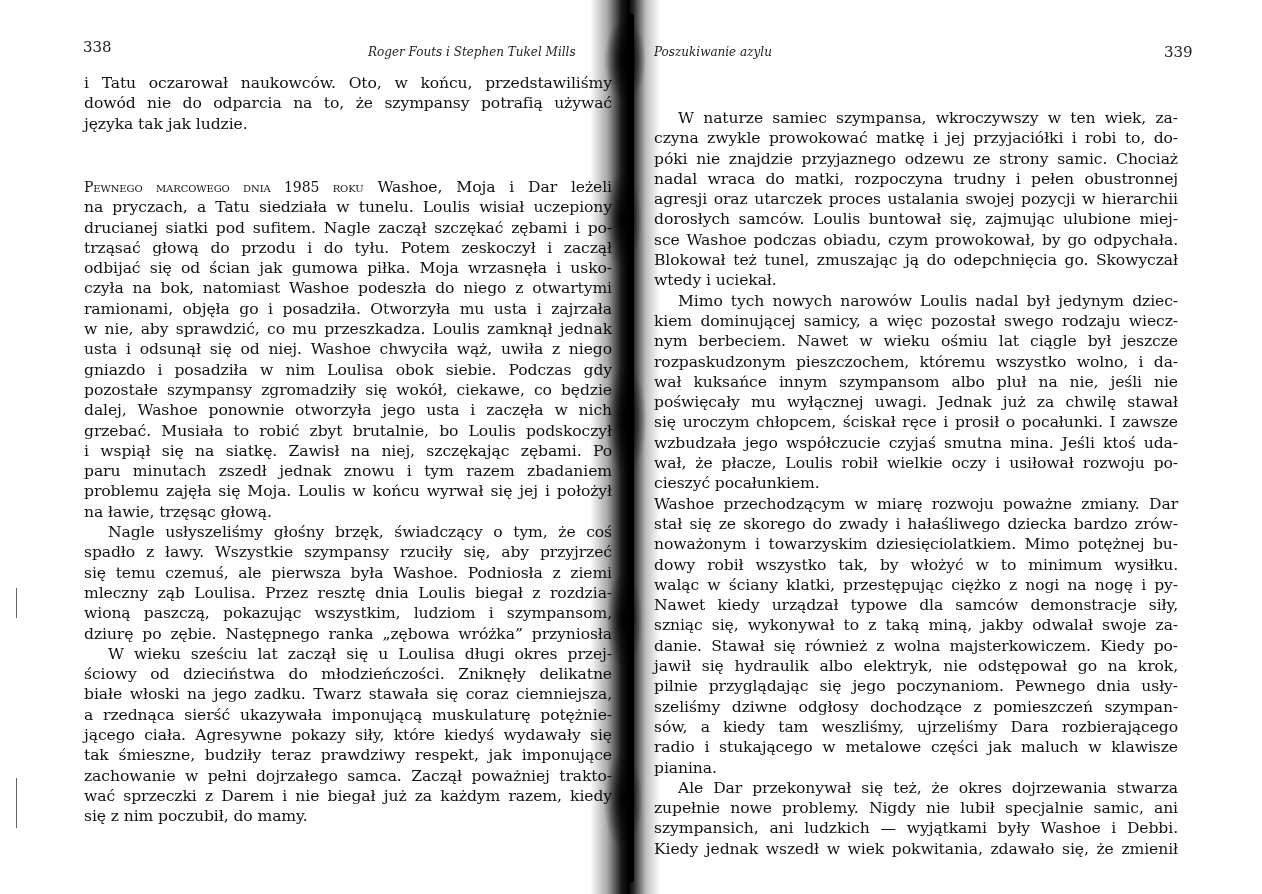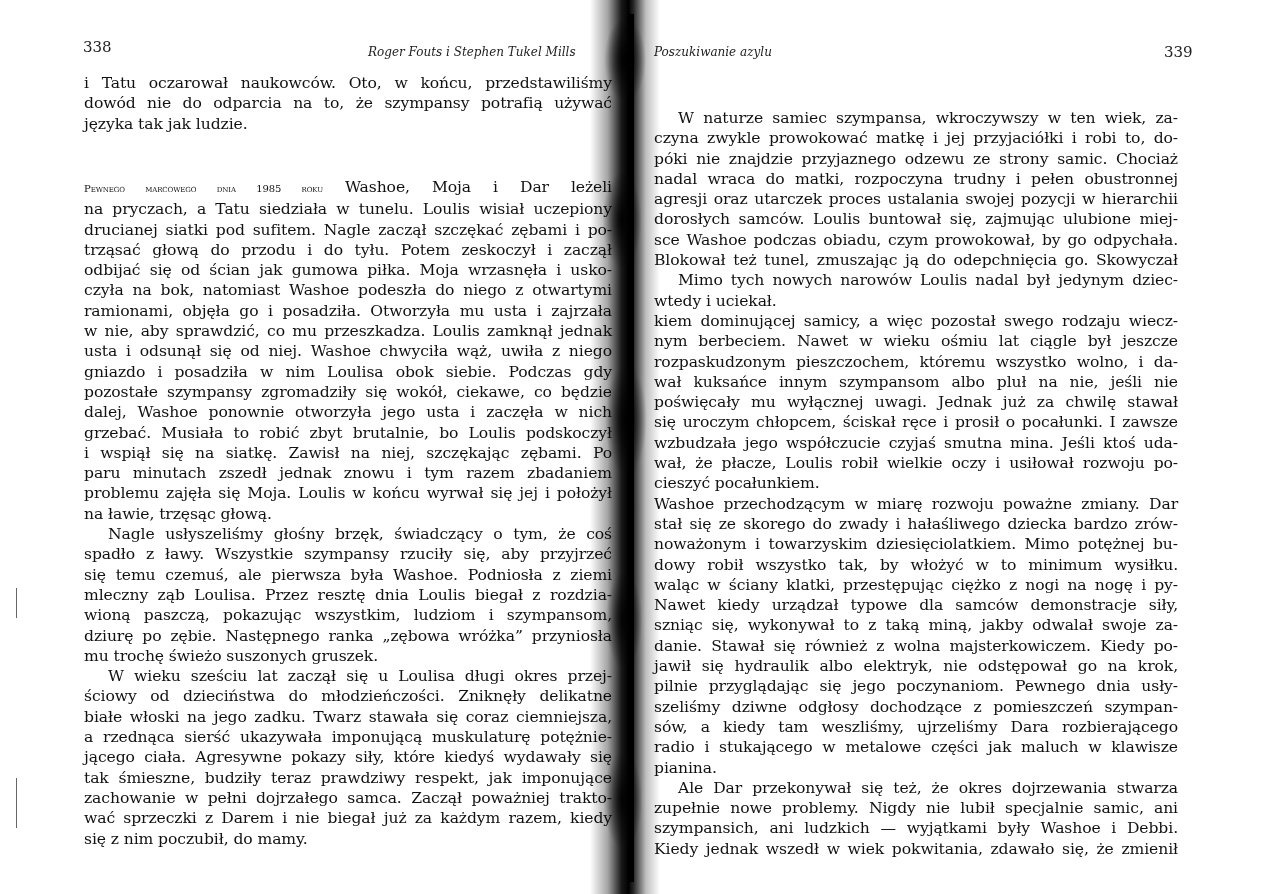--- a/index.html
+++ b/index.html
@@ -6,21 +6,21 @@
   body { width:1262px; height:894px; position:relative; overflow:hidden;
          font-family:"DejaVu Serif", "Liberation Serif", serif; color:#111; }
   .page { position:absolute; top:0; height:894px; }
   .page.left { left:0; width:700px; }
   .page.right { left:640px; width:622px; }
   .folio { position:absolute; font-size:15px; color:#222; }
   .running { position:absolute; font-style:italic; font-size:12px; color:#222; }
   .text { position:absolute; font-size:15.6px; line-height:20.3px; text-align:justify; letter-spacing:-0.1px; }
   .line { display:block; text-align:justify; text-align-last:justify; white-space:nowrap; }
   .line.last { text-align-last:left; }
-  .sc { font-variant:small-caps; font-size:10px; }
+  .sc { font-variant:small-caps; font-size:14px; }
   .gutter { position:absolute; left:590px; top:0; width:70px; height:894px;
     background:
       radial-gradient(ellipse 30px 60px at 35px 60px, rgba(0,0,0,.95), rgba(0,0,0,0) 70%),
       radial-gradient(ellipse 28px 70px at 32px 220px, rgba(0,0,0,.9), rgba(0,0,0,0) 70%),
       radial-gradient(ellipse 30px 80px at 36px 420px, rgba(0,0,0,.9), rgba(0,0,0,0) 70%),
       radial-gradient(ellipse 26px 70px at 34px 620px, rgba(0,0,0,.85), rgba(0,0,0,0) 70%),
       radial-gradient(ellipse 28px 70px at 33px 800px, rgba(0,0,0,.85), rgba(0,0,0,0) 70%),
       linear-gradient(to right, rgba(0,0,0,0) 0%, rgba(0,0,0,.35) 25%, rgba(0,0,0,.9) 45%, #000 55%, rgba(0,0,0,.85) 62%, rgba(0,0,0,.25) 80%, rgba(0,0,0,0) 100%);
   }
   .spine { position:absolute; left:628px; top:14px; width:6px; height:868px; background:#000; }
@@ -56,21 +56,20 @@
       <span class="line">i wspiął się na siatkę. Zawisł na niej, szczękając zębami. Po</span>
       <span class="line">paru minutach zszedł jednak znowu i tym razem zbadaniem</span>
       <span class="line">problemu zajęła się Moja. Loulis w końcu wyrwał się jej i położył</span>
       <span class="line last">na ławie, trzęsąc głową.</span>
       <span class="line" style="padding-left: 24px;">Nagle usłyszeliśmy głośny brzęk, świadczący o tym, że coś</span>
       <span class="line">spadło z ławy. Wszystkie szympansy rzuciły się, aby przyjrzeć</span>
       <span class="line">się temu czemuś, ale pierwsza była Washoe. Podniosła z ziemi</span>
       <span class="line">mleczny ząb Loulisa. Przez resztę dnia Loulis biegał z rozdzia-</span>
       <span class="line">wioną paszczą, pokazując wszystkim, ludziom i szympansom,</span>
       <span class="line">dziurę po zębie. Następnego ranka „zębowa wróżka” przyniosła</span>
-      <span class="line last">mu trochę świeżo suszonych gruszek.</span>
       <span class="line" style="padding-left: 24px;">W wieku sześciu lat zaczął się u Loulisa długi okres przej-</span>
       <span class="line">ściowy od dzieciństwa do młodzieńczości. Zniknęły delikatne</span>
       <span class="line">białe włoski na jego zadku. Twarz stawała się coraz ciemniejsza,</span>
       <span class="line">a rzednąca sierść ukazywała imponującą muskulaturę potężnie-</span>
       <span class="line">jącego ciała. Agresywne pokazy siły, które kiedyś wydawały się</span>
       <span class="line">tak śmieszne, budziły teraz prawdziwy respekt, jak imponujące</span>
       <span class="line">zachowanie w pełni dojrzałego samca. Zaczął poważniej trakto-</span>
       <span class="line">wać sprzeczki z Darem i nie biegał już za każdym razem, kiedy</span>
       <span class="line last">się z nim poczubił, do mamy.</span>
     </div>
@@ -82,22 +81,22 @@
 
   <div class="text" id="right-body" style="left:14px;top:88px;width:524px;margin-top:20px;">
       <span class="line" style="padding-left: 24px;">W naturze samiec szympansa, wkroczywszy w ten wiek, za-</span>
       <span class="line">czyna zwykle prowokować matkę i jej przyjaciółki i robi to, do-</span>
       <span class="line">póki nie znajdzie przyjaznego odzewu ze strony samic. Chociaż</span>
       <span class="line">nadal wraca do matki, rozpoczyna trudny i pełen obustronnej</span>
       <span class="line">agresji oraz utarczek proces ustalania swojej pozycji w hierarchii</span>
       <span class="line">dorosłych samców. Loulis buntował się, zajmując ulubione miej-</span>
       <span class="line">sce Washoe podczas obiadu, czym prowokował, by go odpychała.</span>
       <span class="line">Blokował też tunel, zmuszając ją do odepchnięcia go. Skowyczał</span>
+      <span class="line last">wtedy i uciekał.</span>
       <span class="line" style="padding-left: 24px;">Mimo tych nowych narowów Loulis nadal był jedynym dziec-</span>
-      <span class="line last">wtedy i uciekał.</span>
       <span class="line">kiem dominującej samicy, a więc pozostał swego rodzaju wiecz-</span>
       <span class="line">nym berbeciem. Nawet w wieku ośmiu lat ciągle był jeszcze</span>
       <span class="line">rozpaskudzonym pieszczochem, któremu wszystko wolno, i da-</span>
       <span class="line">wał kuksańce innym szympansom albo pluł na nie, jeśli nie</span>
       <span class="line">poświęcały mu wyłącznej uwagi. Jednak już za chwilę stawał</span>
       <span class="line">się uroczym chłopcem, ściskał ręce i prosił o pocałunki. I zawsze</span>
       <span class="line">wzbudzała jego współczucie czyjaś smutna mina. Jeśli ktoś uda-</span>
       <span class="line">wał, że płacze, Loulis robił wielkie oczy i usiłował rozwoju po-</span>
       <span class="line last">cieszyć pocałunkiem.</span>
       <span class="line">Washoe przechodzącym w miarę rozwoju poważne zmiany. Dar</span>

